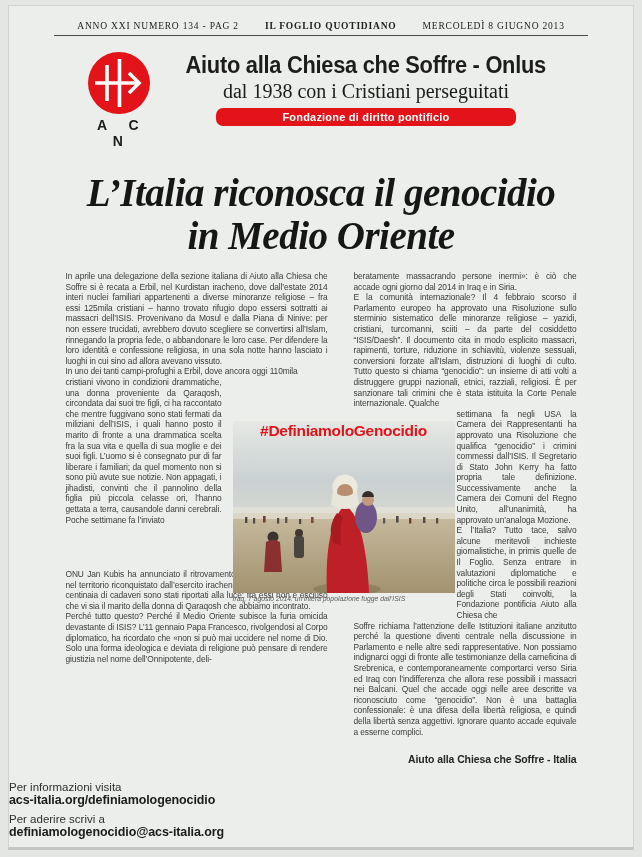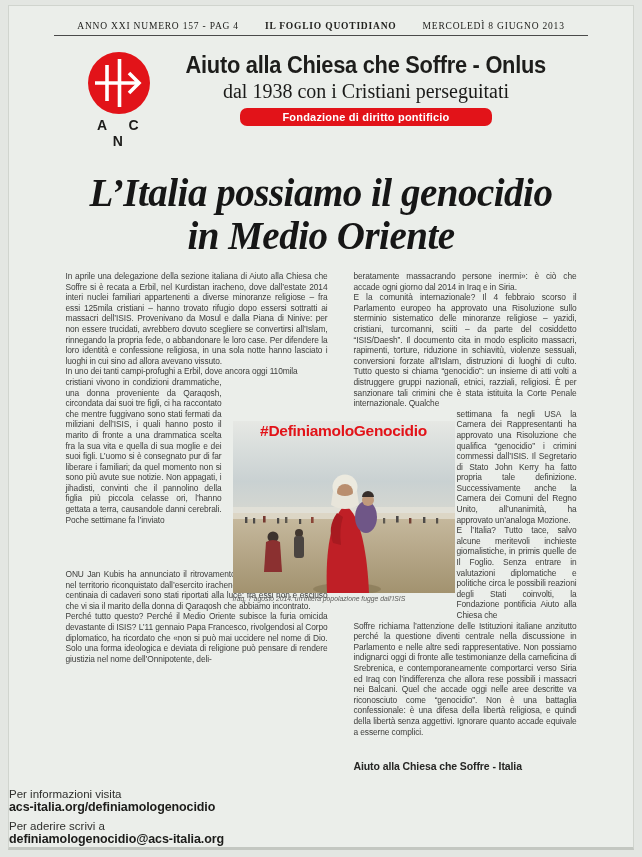--- a/index.html
+++ b/index.html
@@ -52,21 +52,21 @@
   .org-name{
     font-size:23.5px;font-weight:bold;color:#1d1d1b;
     display:inline-block;transform:scaleX(.93);transform-origin:center;
     letter-spacing:-.3px;white-space:nowrap;
   }
   .org-tagline{
     font-family:"Liberation Serif",serif;
     font-size:20px;color:#1b1b19;margin-top:1px;white-space:nowrap;
   }
   .pontificio-banner{
-    margin:5px auto 0 auto;width:252px;height:18px;
+    margin:5px auto 0 auto;width:300px;height:18px;
     background:var(--accent,#e21319);
     border-radius:7px;
     color:#fff;font-size:11px;font-weight:bold;
     display:flex;align-items:center;justify-content:center;
     letter-spacing:.2px;
   }
   
   .headline{
     text-align:center;
     font-family:"Liberation Serif",serif;
@@ -101,37 +101,38 @@
     text-align:center;
     font-size:15.5px;font-weight:bold;letter-spacing:-.3px;
     color:var(--accent,#e21319);
   }
   .photo-caption{
     font-size:6.8px;font-style:italic;color:#5a5a58;
     margin-top:2px;letter-spacing:0;text-align:left;line-height:8px;
   }
   
   .signature{
+    text-align:right;
     font-size:10.5px;font-weight:bold;color:#262624;
-    margin-top:24px;letter-spacing:-.1px;
+    margin-top:17px;letter-spacing:-.1px;
   }
   .footer{
     margin-top:16px;color:#30302e;
   }
   .footer .label{font-size:11.5px;}
   .footer .strong{font-size:12.5px;font-weight:bold;color:#1c1c1a;margin-bottom:6px;letter-spacing:-.1px;}
 </style>
 </head>
 <body>
 
 <div class="sheet">
 
   <div class="news-header">
     <div class="news-header-inner">
-      <span>ANNO XXI NUMERO 157 - PAG 4</span><span class="paper-name">IL FOGLIO QUOTIDIANO</span><span>MERCOLEDÌ 8 GIUGNO 2013</span>
+      <span>ANNO XXI NUMERO 134 - PAG 2</span><span class="paper-name">IL FOGLIO QUOTIDIANO</span><span>MERCOLEDÌ 8 GIUGNO 2013</span>
     </div>
   </div>
 
   <div class="masthead">
     <div class="logo-block">
       <svg class="logo-circle" viewBox="0 0 62 62">
         <circle cx="31" cy="31" r="31" fill="#e21319"></circle>
         <line x1="19" y1="13" x2="19" y2="49" stroke="#fff" stroke-width="3.6"></line>
         <line x1="31.5" y1="7" x2="31.5" y2="55" stroke="#fff" stroke-width="3.6"></line>
         <line x1="7" y1="31" x2="50" y2="31" stroke="#fff" stroke-width="3.6"></line>
@@ -140,21 +141,21 @@
       <div class="logo-acronym">A C N</div>
     </div>
     <div class="mast-right">
       <div><span class="org-name">Aiuto alla Chiesa che Soffre - Onlus</span></div>
       <div class="org-tagline">dal 1938 con i Cristiani perseguitati</div>
       <div class="pontificio-banner">Fondazione di diritto pontificio</div>
     </div>
   </div>
 
   <div class="headline">
-    <div>L’Italia possiamo il genocidio</div>
+    <div>L’Italia riconosca il genocidio</div>
     <div>in Medio Oriente</div>
   </div>
 
   <div class="article">
 
     <div class="col-left">
       <div>
           <p>In aprile una delegazione della sezione italiana di Aiuto alla Chiesa che Soffre si è recata a Erbil, nel Kurdistan iracheno, dove dall’estate 2014 interi nuclei familiari appartenenti a diverse minoranze religiose – fra essi 125mila cristiani – hanno trovato rifugio dopo essersi sottratti ai massacri dell’ISIS. Provenivano da Mosul e dalla Piana di Ninive: per non essere trucidati, avrebbero dovuto scegliere se convertirsi all’Islam, rinnegando la propria fede, o abbandonare le loro case. Per difendere la loro identità e confessione religiosa, in una sola notte hanno lasciato i luoghi in cui sino ad allora avevano vissuto.</p>
           <p>In uno dei tanti campi-profughi a Erbil, dove ancora oggi 110mila</p>
         </div>

